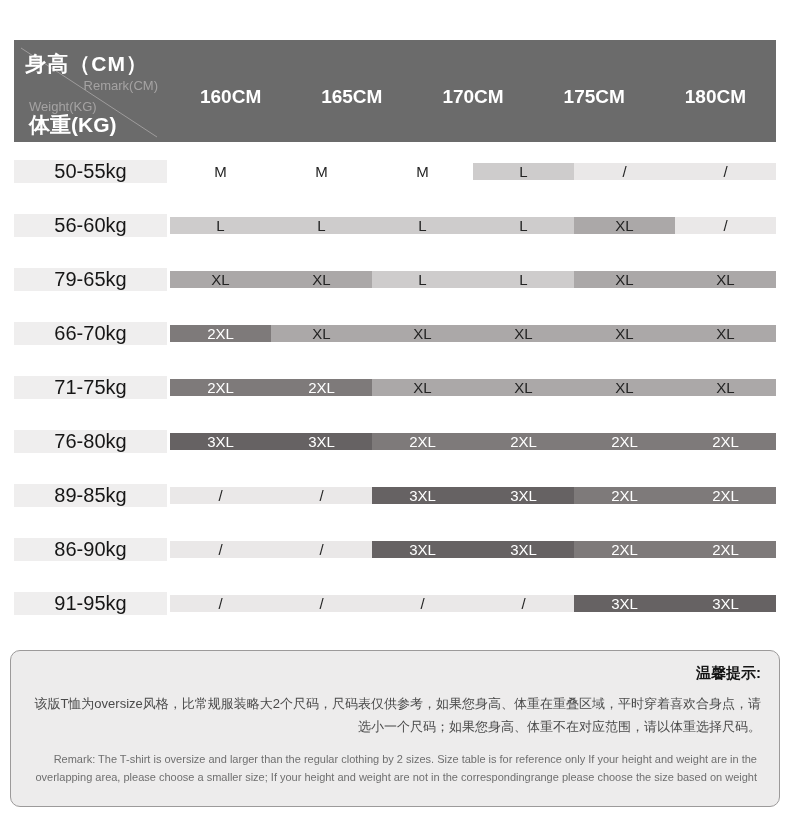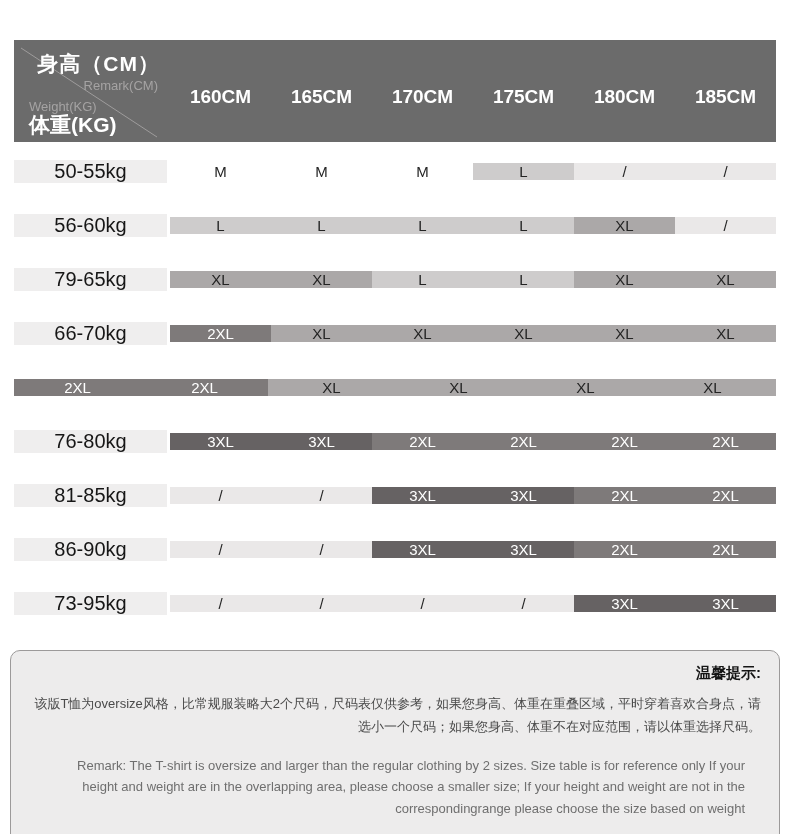--- a/index.html
+++ b/index.html
@@ -17,21 +17,21 @@
     display: flex;
     height: 102px;
     background: #6b6b6b;
   }
   .corner {
     flex: 0 0 156px;
     position: relative;
   }
   .corner svg { position: absolute; left: 0; top: 0; }
   .h-cn {
-    position: absolute; top: 10px; right: 10px;
+    position: absolute; top: 10px; right: 22px;
     color: #ffffff; font-size: 21px; font-weight: bold;
     letter-spacing: 1px; white-space: nowrap;
   }
   .h-en {
     position: absolute; top: 38px; right: 12px;
     color: #a5a3a3; font-size: 13px;
   }
   .w-en {
     position: absolute; bottom: 28px; left: 15px;
     color: #a5a3a3; font-size: 13px;
@@ -77,22 +77,22 @@
   }
   .notice-title {
     font-size: 15px; font-weight: bold; color: #141414;
     margin-bottom: 9px;
   }
   .notice-cn {
     margin: 0 0 11px 0;
     font-size: 13px; color: #4a4a4a; line-height: 1.8;
   }
   .notice-en {
-    margin: 16px;
-    font-size: 13px; color: #6f6f6f; line-height: 1.65;
+    margin: 4px;
+    font-size: 11px; color: #6f6f6f; line-height: 1.65;
   }
 </style>
 </head>
 <body>
 
 <div class="page">
 
   <div class="chart">
     <div class="chart-header">
       <div class="corner">
@@ -103,21 +103,20 @@
         <div class="h-en">Remark(CM)</div>
         <div class="w-en">Weight(KG)</div>
         <div class="w-cn">体重(KG)</div>
       </div>
       <div class="header-cols" id="header-cols">
           <div class="header-col">160CM</div>
           <div class="header-col">165CM</div>
           <div class="header-col">170CM</div>
           <div class="header-col">175CM</div>
           <div class="header-col">180CM</div>
-          <div class="header-col">185CM</div>
         </div>
     </div>
     <div id="chart-body">
         <div class="row">
           <div class="row-label">50-55kg</div>
           <div class="cells">
             <div class="cell" style="background: rgb(255, 255, 255);">M</div>
             <div class="cell" style="background: rgb(255, 255, 255);">M</div>
             <div class="cell" style="background: rgb(255, 255, 255);">M</div>
             <div class="cell" style="background: rgb(206, 204, 204);">L</div>
@@ -152,20 +151,21 @@
           <div class="cells">
             <div class="cell light-text" style="background: rgb(126, 122, 122);">2XL</div>
             <div class="cell" style="background: rgb(171, 168, 168);">XL</div>
             <div class="cell" style="background: rgb(171, 168, 168);">XL</div>
             <div class="cell" style="background: rgb(171, 168, 168);">XL</div>
             <div class="cell" style="background: rgb(171, 168, 168);">XL</div>
             <div class="cell" style="background: rgb(171, 168, 168);">XL</div>
           </div>
         </div>
         <div class="row">
+          <div class="row-label">71-75kg</div>
           <div class="cells">
             <div class="cell light-text" style="background: rgb(126, 122, 122);">2XL</div>
             <div class="cell light-text" style="background: rgb(126, 122, 122);">2XL</div>
             <div class="cell" style="background: rgb(171, 168, 168);">XL</div>
             <div class="cell" style="background: rgb(171, 168, 168);">XL</div>
             <div class="cell" style="background: rgb(171, 168, 168);">XL</div>
             <div class="cell" style="background: rgb(171, 168, 168);">XL</div>
           </div>
         </div>
         <div class="row">
@@ -173,21 +173,21 @@
           <div class="cells">
             <div class="cell light-text" style="background: rgb(102, 98, 99);">3XL</div>
             <div class="cell light-text" style="background: rgb(102, 98, 99);">3XL</div>
             <div class="cell light-text" style="background: rgb(126, 122, 122);">2XL</div>
             <div class="cell light-text" style="background: rgb(126, 122, 122);">2XL</div>
             <div class="cell light-text" style="background: rgb(126, 122, 122);">2XL</div>
             <div class="cell light-text" style="background: rgb(126, 122, 122);">2XL</div>
           </div>
         </div>
         <div class="row">
-          <div class="row-label">81-85kg</div>
+          <div class="row-label">89-85kg</div>
           <div class="cells">
             <div class="cell" style="background: rgb(234, 232, 232);">/</div>
             <div class="cell" style="background: rgb(234, 232, 232);">/</div>
             <div class="cell light-text" style="background: rgb(102, 98, 99);">3XL</div>
             <div class="cell light-text" style="background: rgb(102, 98, 99);">3XL</div>
             <div class="cell light-text" style="background: rgb(126, 122, 122);">2XL</div>
             <div class="cell light-text" style="background: rgb(126, 122, 122);">2XL</div>
           </div>
         </div>
         <div class="row">
@@ -195,21 +195,21 @@
           <div class="cells">
             <div class="cell" style="background: rgb(234, 232, 232);">/</div>
             <div class="cell" style="background: rgb(234, 232, 232);">/</div>
             <div class="cell light-text" style="background: rgb(102, 98, 99);">3XL</div>
             <div class="cell light-text" style="background: rgb(102, 98, 99);">3XL</div>
             <div class="cell light-text" style="background: rgb(126, 122, 122);">2XL</div>
             <div class="cell light-text" style="background: rgb(126, 122, 122);">2XL</div>
           </div>
         </div>
         <div class="row">
-          <div class="row-label">73-95kg</div>
+          <div class="row-label">91-95kg</div>
           <div class="cells">
             <div class="cell" style="background: rgb(234, 232, 232);">/</div>
             <div class="cell" style="background: rgb(234, 232, 232);">/</div>
             <div class="cell" style="background: rgb(234, 232, 232);">/</div>
             <div class="cell" style="background: rgb(234, 232, 232);">/</div>
             <div class="cell light-text" style="background: rgb(102, 98, 99);">3XL</div>
             <div class="cell light-text" style="background: rgb(102, 98, 99);">3XL</div>
           </div>
         </div>
       </div>

